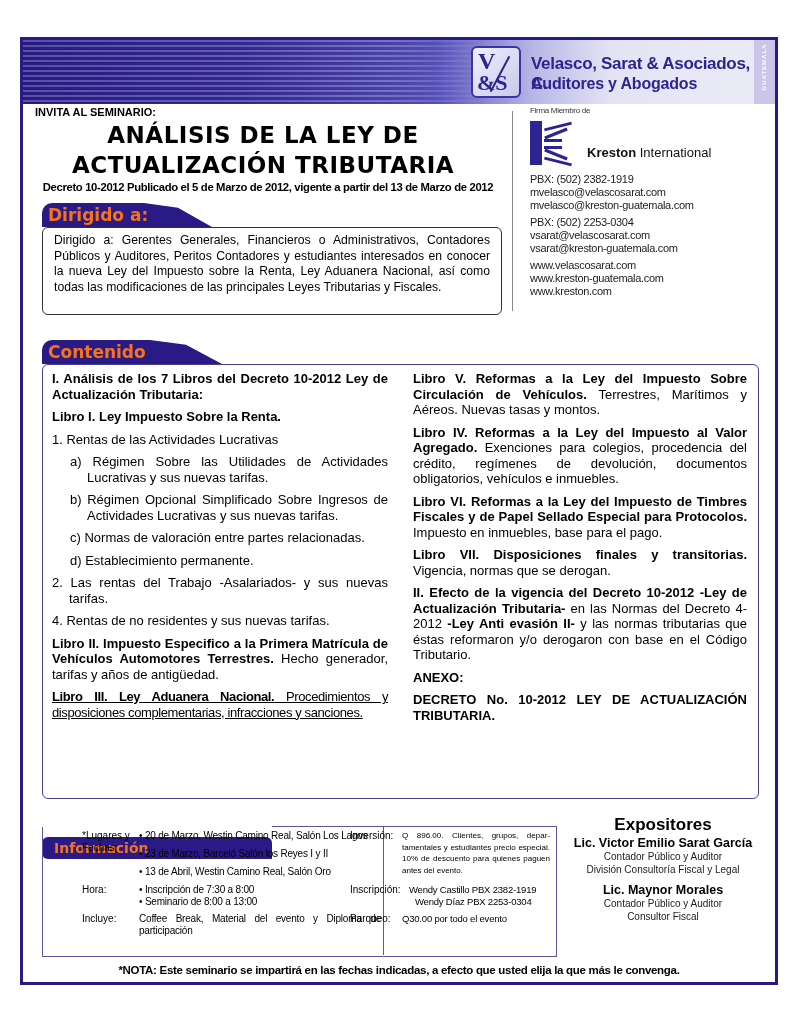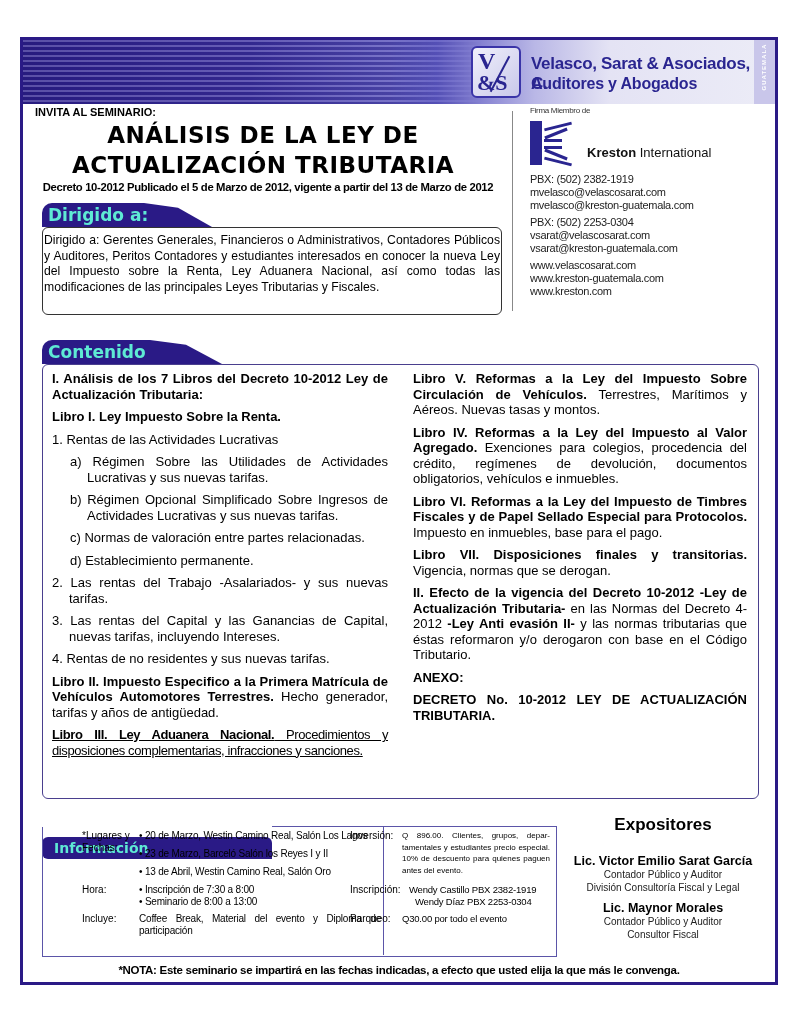--- a/index.html
+++ b/index.html
@@ -29,23 +29,23 @@
   .rc-firma { font-size:8px; color:#333; letter-spacing:-0.3px; }
   .kreston { position:relative; height:52px; margin-top:4px; }
   .k-mark { position:absolute; left:14px; top:2px; width:50px; height:44px; }
   .k-bar { position:absolute; left:0; top:0; width:12px; height:44px; background:#2a2590; }
   .k-line { position:absolute; height:3px; background:#2a2590; }
   .k-text { position:absolute; left:71px; top:26px; font-size:13px; color:#111; }
   .k-text b { font-weight:bold; }
   .contact-group { font-size:11px; line-height:13px; color:#222; margin-top:2px; margin-left:14px; letter-spacing:-0.3px; }
   .contact-group + .contact-group { margin-top:4px; }
 
-  .section-tab { position:absolute; background:#2a1a86; color:#5eead4; font-family:"DejaVu Sans", sans-serif; font-weight:bold; border-radius:10px 0 0 0; }
+  .section-tab { position:absolute; background:#2a1a86; color:#f97316; font-family:"DejaVu Sans", sans-serif; font-weight:bold; border-radius:10px 0 0 0; }
   .tab-dirigido { left:19px; top:163px; width:170px; height:24px; font-size:17px; padding-left:6px; box-sizing:border-box; line-height:24px; clip-path: polygon(0 0, 60% 0, 80% 20%, 100% 100%, 0 100%); }
-  .box-dirigido { position:absolute; left:19px; top:187px; width:460px; height:88px; border:1.5px solid #333; border-radius:6px; box-sizing:border-box; padding:5px 1px; font-size:12.2px; line-height:15.5px; text-align:justify; }
+  .box-dirigido { position:absolute; left:19px; top:187px; width:460px; height:88px; border:1.5px solid #333; border-radius:6px; box-sizing:border-box; padding:5px 11px; font-size:12.2px; line-height:15.5px; text-align:justify; }
 
   .tab-contenido { left:19px; top:300px; width:180px; height:24px; font-size:17px; padding-left:6px; box-sizing:border-box; line-height:24px; clip-path: polygon(0 0, 60% 0, 80% 20%, 100% 100%, 0 100%); }
   .box-contenido { position:absolute; left:19px; top:324px; width:717px; height:435px; border:1.5px solid #4a3f8e; border-radius:6px; box-sizing:border-box; }
   .col { position:absolute; top:6px; width:336px; font-size:13px; line-height:15.5px; text-align:justify; }
   .col-left { left:9px; }
   .col-right { left:370px; width:334px; }
   .col p { margin:0 0 7px 0; }
   .col .ind1 { padding-left:17px; text-indent:-17px; margin-bottom:7px; }
   .col .ind2 { padding-left:35px; text-indent:-17px; margin-bottom:7px; }
   .col b { font-weight:bold; }
@@ -53,21 +53,21 @@
   .tab-info { left:19px; top:765px; width:230px; height:22px; font-size:14px; padding-left:12px; box-sizing:border-box; line-height:22px; border-radius:6px 6px 0 6px;margin-top:32px; }
   .info-line { position:absolute; left:249px; top:786px; width:285px; height:1px; background:#5b55a8; }
   .box-info { position:absolute; left:19px; top:787px; width:515px; height:130px; border:1.5px solid #5b55a8; border-top:none; box-sizing:border-box; }
   .info-left { position:absolute; left:0; top:0; width:305px; height:128px; border-right:1px solid #5b55a8; box-sizing:border-box;margin-left:36px; }
   .irow { position:absolute; font-size:10px; line-height:12px; letter-spacing:-0.2px; }
   .ilabel { position:absolute; font-size:10px; line-height:12px; }
   .info-right .ilabel { font-size:10px; }
   .small { font-size:8px; line-height:11.5px; text-align:justify; letter-spacing:0; }
 
   .expositores { position:absolute; left:540px; top:775px; width:200px; text-align:center; }
-  .exp-title { font-size:17px; font-weight:bold; margin-bottom:19px; }
+  .exp-title { font-size:17px; font-weight:bold; margin-bottom:1px; }
   .exp-name { font-size:12.5px; font-weight:bold; }
   .exp-role { font-size:10px; line-height:13px; color:#222; }
   .exp-gap { height:7px; }
 
   .nota { position:absolute; left:0; top:924px; width:752px; text-align:center; font-size:11.5px; font-weight:bold; letter-spacing:-0.3px; }
 </style>
 </head>
 <body>
 
 <div class="frame">
@@ -132,21 +132,20 @@
   <div class="box-contenido">
     <div class="col col-left">
       <p><b>I. Análisis de los 7 Libros del Decreto 10-2012 Ley de Actualización Tributaria:</b></p>
       <p><b>Libro I.  Ley Impuesto Sobre la Renta.</b></p>
       <div class="ind1">1. Rentas de las Actividades Lucrativas</div>
       <div class="ind2">a) Régimen Sobre las Utilidades de Actividades Lucrativas y sus nuevas tarifas.</div>
       <div class="ind2">b) Régimen Opcional Simplificado Sobre Ingresos de Actividades Lucrativas y sus nuevas tarifas.</div>
       <div class="ind2" style="text-align:left;">c) Normas de valoración entre partes relacionadas.</div>
       <div class="ind2">d) Establecimiento permanente.</div>
       <div class="ind1">2. Las rentas del Trabajo -Asalariados- y sus nuevas tarifas.</div>
-      <div class="ind1">3. Las rentas del Capital y las Ganancias de Capital,  nuevas tarifas, incluyendo Intereses.</div>
       <div class="ind1" style="text-align:left;">4. Rentas de no residentes y sus nuevas tarifas.</div>
       <p><b>Libro II.  Impuesto Especifico a la Primera Matrícula de Vehículos Automotores Terrestres.</b><span> Hecho generador, tarifas y años de antigüedad.</span></p>
       <p style="letter-spacing:-0.4px;text-decoration:underline;"><b>Libro III. Ley Aduanera Nacional.</b><span> Procedimientos y disposiciones complementarias, infracciones y sanciones.</span></p>
     </div>
     <div class="col col-right">
       <p><b>Libro V. Reformas a la Ley del Impuesto Sobre Circulación de Vehículos.</b><span> Terrestres, Marítimos y Aéreos. Nuevas tasas y montos.</span></p>
       <p><b>Libro IV. Reformas a la Ley del Impuesto al Valor Agregado.</b><span> Exenciones para colegios, procedencia del crédito, regímenes de devolución, documentos obligatorios, vehículos e inmuebles.</span></p>
       <p><b>Libro VI. Reformas a la Ley del Impuesto de Timbres Fiscales y de Papel Sellado Especial para Protocolos.</b><span> Impuesto en inmuebles, base para el pago.</span></p>
       <p><b>Libro VII.  Disposiciones finales y transitorias.</b><span> Vigencia, normas que se derogan.</span></p>
       <p><b>II. Efecto de la vigencia del Decreto 10-2012 -Ley de Actualización Tributaria-</b><span> en las Normas del Decreto 4-2012 </span><b>-Ley Anti evasión II-</b><span> y las normas tributarias que éstas reformaron y/o derogaron con base en el Código Tributario.</span></p>

